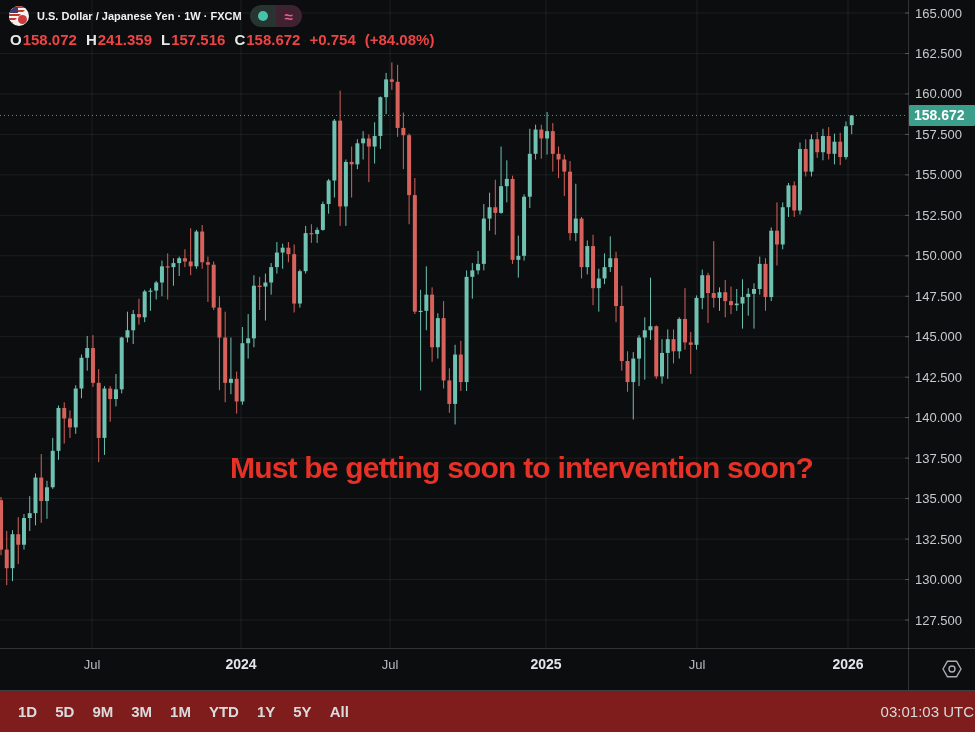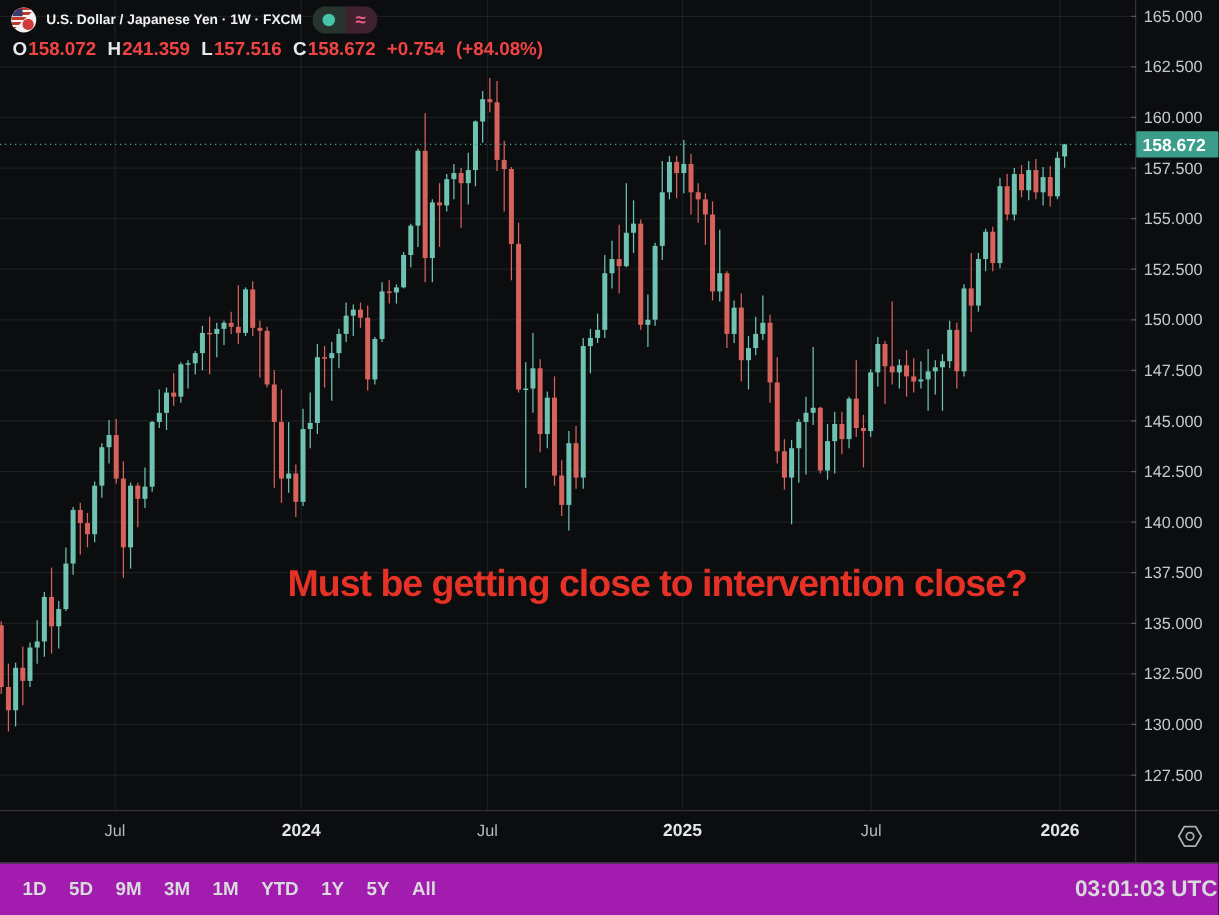--- a/index.html
+++ b/index.html
@@ -23,25 +23,25 @@
 
   .ohlc-row{position:absolute;left:10px;top:31px;display:flex;align-items:baseline;gap:9px;
             font-size:15px;font-weight:700;z-index:5;white-space:nowrap;}
   .ohlc-row .lbl{color:#e6e8ea;}
   .ohlc-row .val{color:#ef4444;}
   .pair{display:inline-flex;gap:1px;}
 
   .annotation{position:absolute;left:230px;top:451px;font-size:30px;font-weight:700;
               letter-spacing:-0.8px;color:#e53126;z-index:4;white-space:nowrap;}
 
-  .toolbar{position:absolute;left:0;bottom:0;width:975px;height:42px;background:#a21caf;
+  .toolbar{position:absolute;left:0;bottom:0;width:975px;height:42px;background:#7f1d1d;
            border-top:1px solid #3c3f44;display:flex;align-items:center;padding-left:9px;
            box-sizing:border-box;z-index:6;}
   .range-btn{padding:2px 9px;font-size:15px;font-weight:700;color:#dadbdd;}
-  .clock{margin-left:auto;font-size:18px;font-weight:700;color:#d8d9db;padding-right:1px;white-space:nowrap;}
+  .clock{margin-left:auto;font-size:15px;font-weight:400;color:#d8d9db;padding-right:1px;white-space:nowrap;}
 </style>
 </head>
 <body>
 
 <div class="stage">
 
   <svg id="chart" width="975" height="690" viewBox="0 0 975 690">
       <g>
         <line x1="0" x2="908" y1="13" y2="13" stroke="rgba(255,255,255,0.07)" stroke-width="1"></line>
         <line x1="0" x2="908" y1="53.46666666666667" y2="53.46666666666667" stroke="rgba(255,255,255,0.07)" stroke-width="1"></line>
@@ -748,21 +748,21 @@
         <span class="val">157.516</span>
       </span>
     <span class="pair">
         <span class="lbl">C</span>
         <span class="val">158.672</span>
       </span>
     <span class="val">+0.754</span>
     <span class="val">(+84.08%)</span>
   </div>
 
-  <div class="annotation">Must be getting close to intervention close?</div>
+  <div class="annotation">Must be getting soon to intervention soon?</div>
 
   <div class="toolbar">
     <span id="ranges" style="display:flex;align-items:center;">
         <span class="range-btn">1D</span>
         <span class="range-btn">5D</span>
         <span class="range-btn">9M</span>
         <span class="range-btn">3M</span>
         <span class="range-btn">1M</span>
         <span class="range-btn">YTD</span>
         <span class="range-btn">1Y</span>

